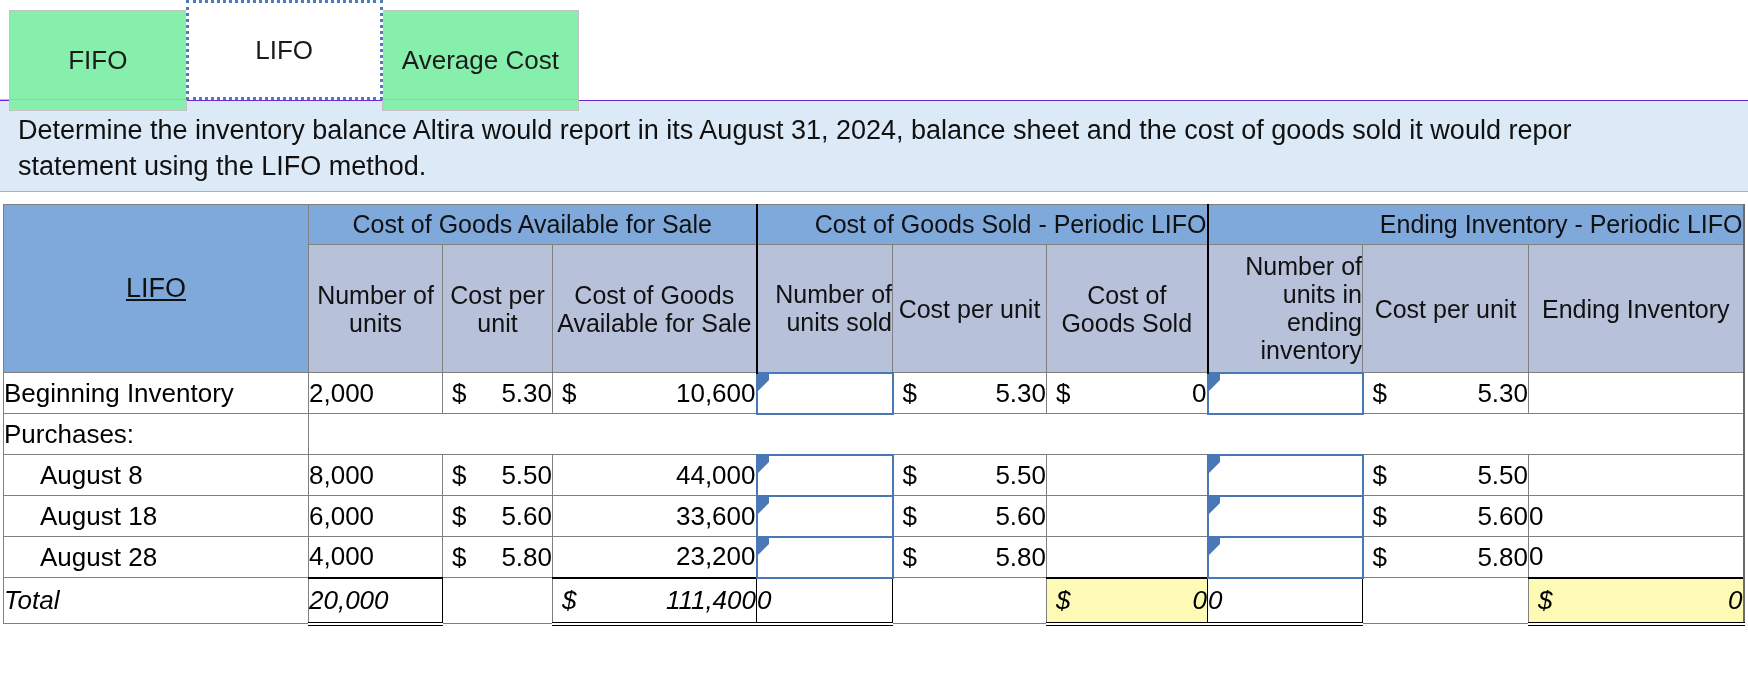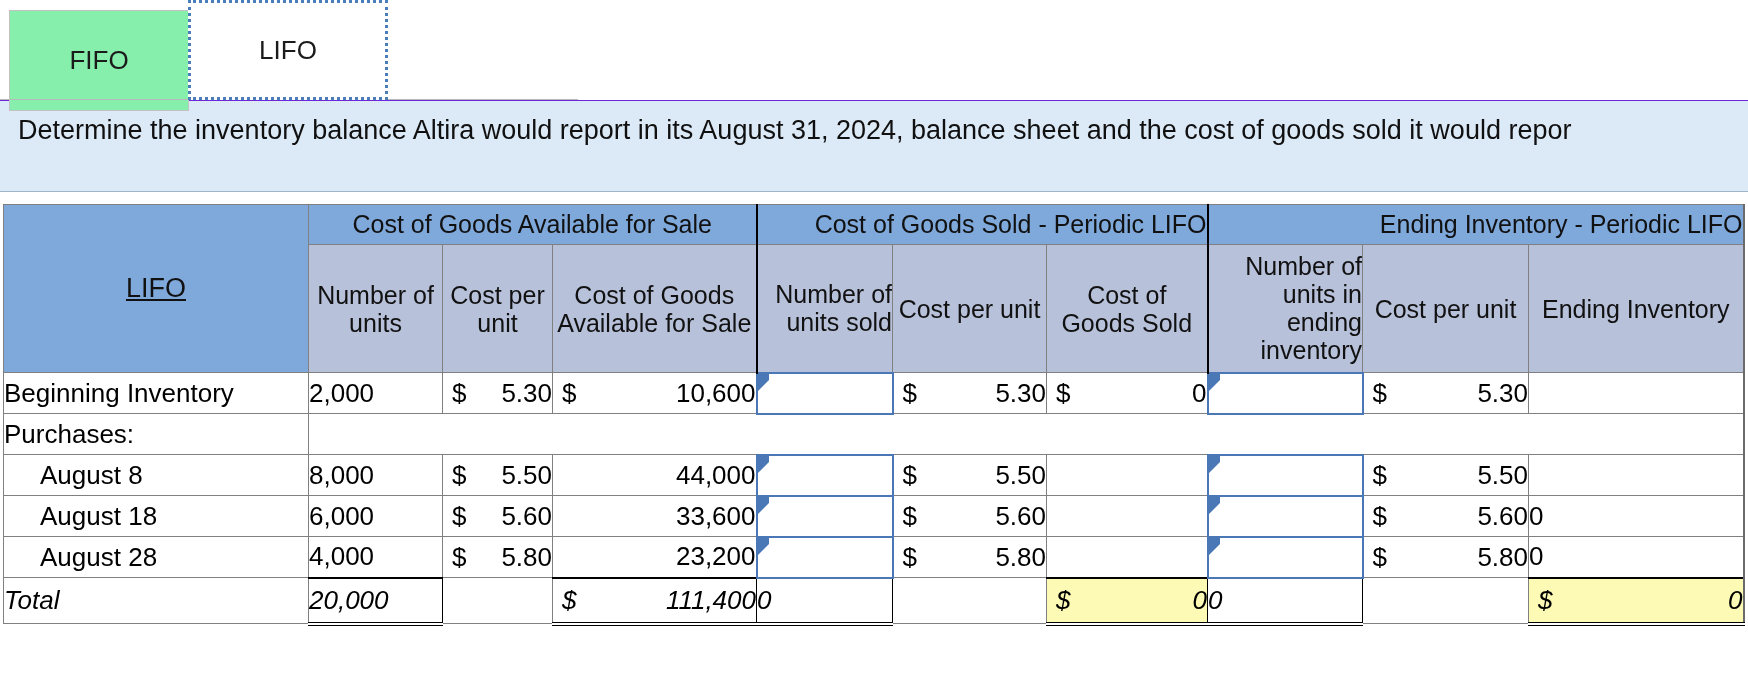--- a/index.html
+++ b/index.html
@@ -186,25 +186,29 @@
 </head>
 <body>
 
 <div class="tabbar">
   <div class="tab tab-fifo">
     <span>FIFO</span>
   </div>
   <div class="tab tab-lifo active">
     <span>LIFO</span>
   </div>
+  <div class="tab tab-avg">
+    <span>Average Cost</span>
+  </div>
   <div class="tabbar-underline"></div>
 </div>
 
 <div class="banner">
   <p>Determine the inventory balance Altira would report in its August 31, 2024, balance sheet and the cost of goods sold it would repor</p>
+  <p class="line2">statement using the LIFO method.</p>
 </div>
 
 <div class="gap"></div>
 
 <table class="grid">
   <colgroup>
     <col style="width:305px">
     <col style="width:134px">
     <col style="width:110px">
     <col style="width:204px">

